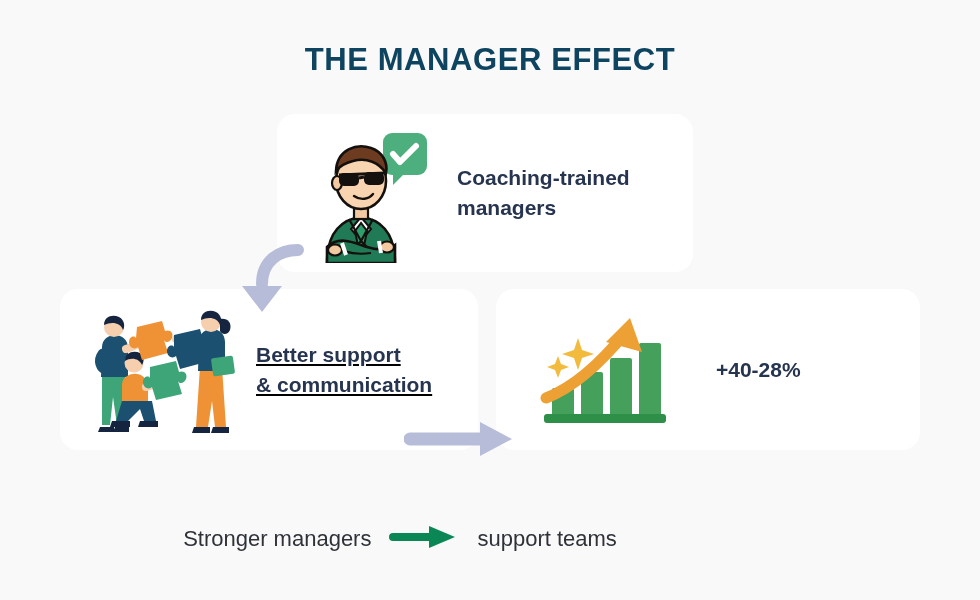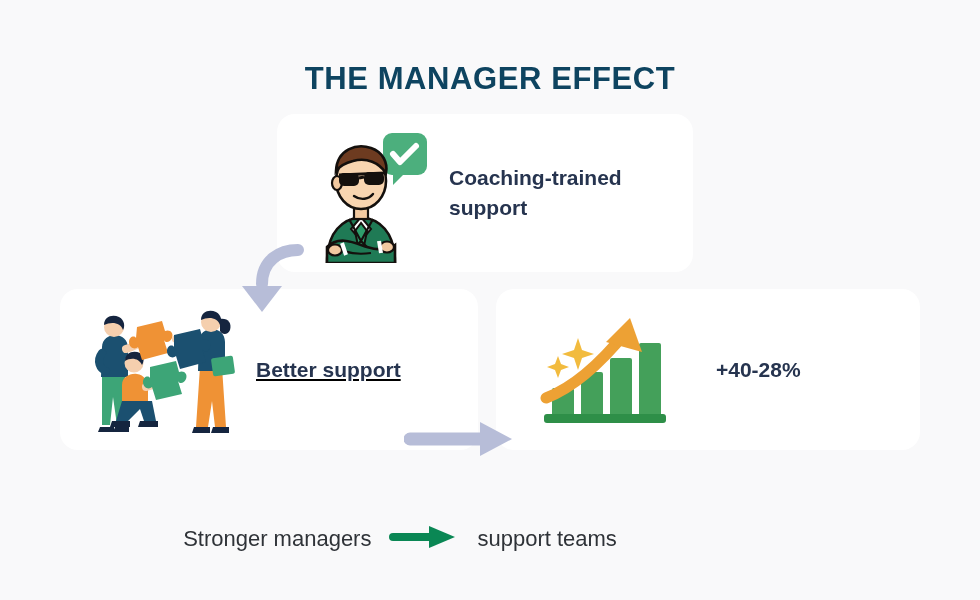--- a/index.html
+++ b/index.html
@@ -24,21 +24,20 @@
     position: absolute;
     left: 0;
     top: 42px;
     width: 980px;
     text-align: center;
     font-size: 31px;
     font-weight: bold;
     letter-spacing: 0.6px;
     color: #0e4460;
     white-space: nowrap;
-    margin-top: 19px;
   }
 
   
   .card {
     position: absolute;
     background: #ffffff;
     border-radius: 18px;
     box-sizing: border-box;
     display: flex;
     align-items: center;
@@ -67,21 +66,21 @@
     flex: 0 0 auto;
     position: relative;
   }
   .card-text {
     color: #26344f;
     font-size: 21px;
     font-weight: bold;
     line-height: 1.42;
   }
   .card-top .card-art  { width: 120px; height: 140px; margin-left: 32px; }
-  .card-top .card-text { margin-left: 20px; }
+  .card-top .card-text { margin-left: 28px; }
   .card-mid .card-art  { width: 160px; height: 130px; margin-left: 22px; }
   .card-mid .card-text { margin-left: 14px; }
   .card-right .card-art  { width: 140px; height: 120px; margin-left: 38px; }
   .card-right .card-text { margin-left: 42px; }
 
   
   .connector {
     position: absolute;
   }
   .conn-curved { left: 214px; top: 234px; width: 92px; height: 82px; }
@@ -153,21 +152,21 @@
         <path d="M30 52 L76 50" stroke="#14100d" stroke-width="3"></path>
         <rect x="30" y="50" width="20" height="13" rx="5" fill="#14100d"></rect>
         <rect x="55" y="49" width="20" height="13" rx="5" fill="#14100d"></rect>
         <path d="M50 55 L55 54" stroke="#14100d" stroke-width="3"></path>
 
         <path d="M45 73 C52 78 60 76 64 71" fill="none" stroke="#14100d" stroke-width="2.4" stroke-linecap="round"></path>
       </svg>
     </div>
     <div class="card-text">
       <div>Coaching-trained</div>
-      <div>support</div>
+      <div>managers</div>
     </div>
   </div>
 
   <div class="card card-mid">
     <div class="card-art">
       <svg viewBox="0 0 160 130" width="160" height="130" aria-hidden="true">
 
         <path d="M20 70 L20 120 L28 120 L31 92 L35 120 L43 120 L43 70 Z" fill="#3da577"></path>
         <path d="M18 122 L32 122 L32 127 L16 127 Z" fill="#15253f"></path>
         <path d="M33 122 L47 122 L47 127 L31 127 Z" fill="#15253f"></path>
@@ -206,20 +205,21 @@
         </g>
 
         <g fill="#3da577">
           <path d="M68 62 L94 56 L97 67 C102 65 106 69 104 74 C102 79 97 79 96 76 L100 89 L74 95
                    L70 82 C67 85 61 83 61 77 C61 72 66 70 68 73 Z"></path>
         </g>
       </svg>
     </div>
     <div class="card-text">
       <div>Better support</div>
+      <div>&amp; communication</div>
     </div>
   </div>
 
   <div class="card card-right">
     <div class="card-art">
       <svg viewBox="0 0 140 120" width="140" height="120" aria-hidden="true">
 
         <rect x="18" y="78" width="22" height="28" rx="2" fill="#44a05a"></rect>
         <rect x="47" y="62" width="22" height="44" rx="2" fill="#44a05a"></rect>
         <rect x="76" y="48" width="22" height="58" rx="2" fill="#44a05a"></rect>

